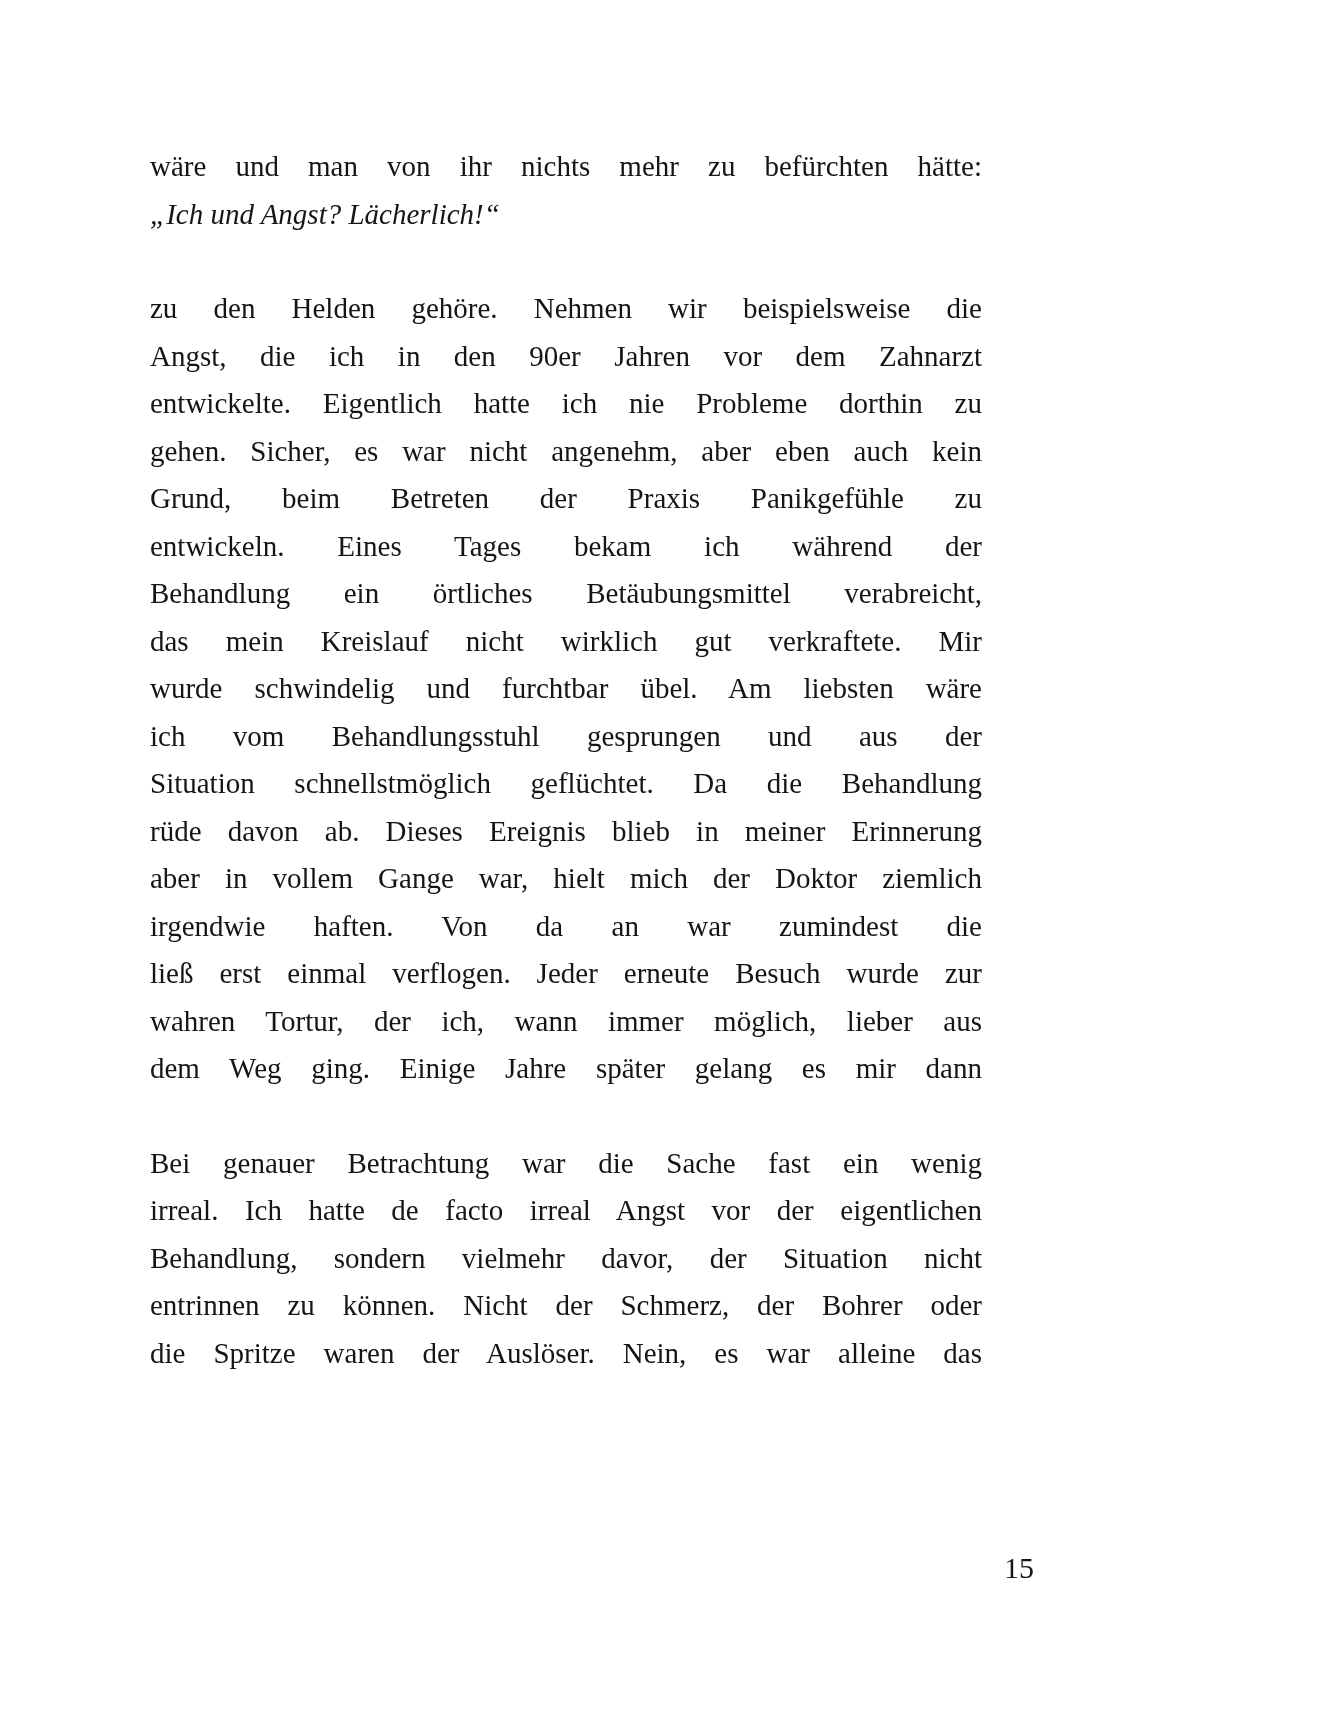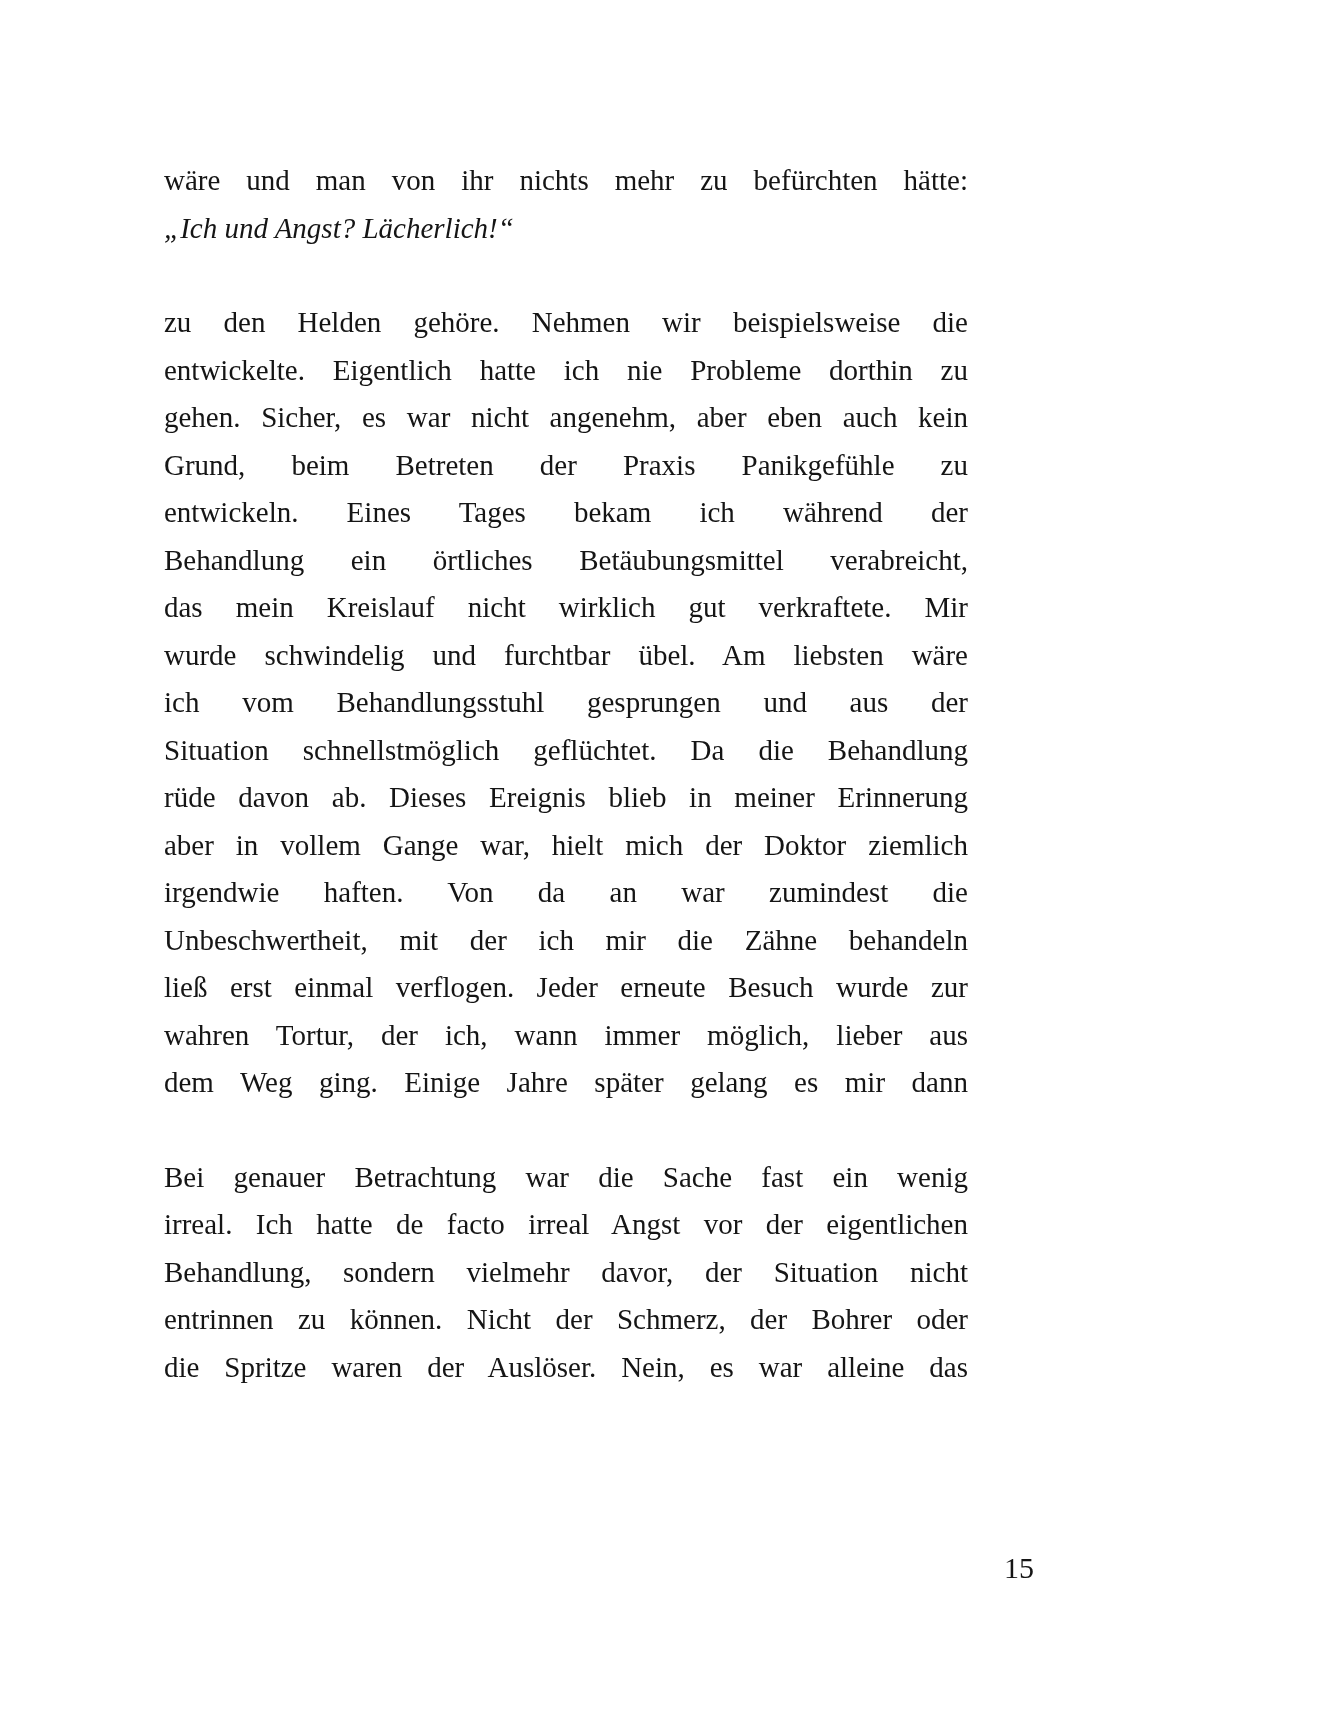--- a/index.html
+++ b/index.html
@@ -16,21 +16,21 @@
     color: #151515;
     overflow: hidden;
   }
   .text-block {
     position: absolute;
     left: 150px;
     top: 143px;
     width: 832px;
   }
   .paragraph {
-    margin: 14px;
+    margin: 0;
     padding: 0;
   }
   .paragraph + .paragraph {
     margin-top: 47px;
   }
   .line {
     font-size: 29px;
     line-height: 47.5px;
     white-space: normal;
     overflow: hidden;
@@ -63,33 +63,33 @@
 <body>
 
 <div class="page">
   <div class="text-block" id="textBlock">
       <div class="paragraph">
         <div class="line align-justify">wäre und man von ihr nichts mehr zu befürchten hätte:</div>
         <div class="line align-left italic">„Ich und Angst? Lächerlich!“</div>
       </div>
       <div class="paragraph">
         <div class="line align-justify">zu den Helden gehöre. Nehmen wir beispielsweise die</div>
+        <div class="line align-justify">Angst, die ich in den 90er Jahren vor dem Zahnarzt</div>
         <div class="line align-justify">entwickelte. Eigentlich hatte ich nie Probleme dorthin zu</div>
         <div class="line align-justify">gehen. Sicher, es war nicht angenehm, aber eben auch kein</div>
         <div class="line align-justify">Grund, beim Betreten der Praxis Panikgefühle zu</div>
         <div class="line align-justify">entwickeln. Eines Tages bekam ich während der</div>
         <div class="line align-justify">Behandlung ein örtliches Betäubungsmittel verabreicht,</div>
         <div class="line align-justify">das mein Kreislauf nicht wirklich gut verkraftete. Mir</div>
         <div class="line align-justify">wurde schwindelig und furchtbar übel. Am liebsten wäre</div>
         <div class="line align-justify">ich vom Behandlungsstuhl gesprungen und aus der</div>
         <div class="line align-justify">Situation schnellstmöglich geflüchtet. Da die Behandlung</div>
         <div class="line align-justify">rüde davon ab. Dieses Ereignis blieb in meiner Erinnerung</div>
         <div class="line align-justify">aber in vollem Gange war, hielt mich der Doktor ziemlich</div>
         <div class="line align-justify">irgendwie haften. Von da an war zumindest die</div>
-        <div class="line align-justify">Unbeschwertheit, mit der ich mir die Zähne behandeln</div>
         <div class="line align-justify">ließ erst einmal verflogen. Jeder erneute Besuch wurde zur</div>
         <div class="line align-justify">wahren Tortur, der ich, wann immer möglich, lieber aus</div>
         <div class="line align-justify">dem Weg ging. Einige Jahre später gelang es mir dann</div>
       </div>
       <div class="paragraph">
         <div class="line align-justify">Bei genauer Betrachtung war die Sache fast ein wenig</div>
         <div class="line align-justify">irreal. Ich hatte de facto irreal Angst vor der eigentlichen</div>
         <div class="line align-justify">Behandlung, sondern vielmehr davor, der Situation nicht</div>
         <div class="line align-justify">entrinnen zu können. Nicht der Schmerz, der Bohrer oder</div>
         <div class="line align-justify">die Spritze waren der Auslöser. Nein, es war alleine das</div>

